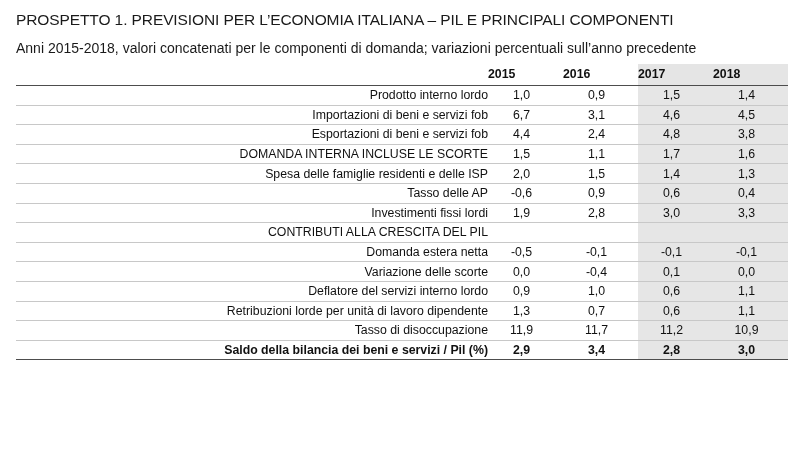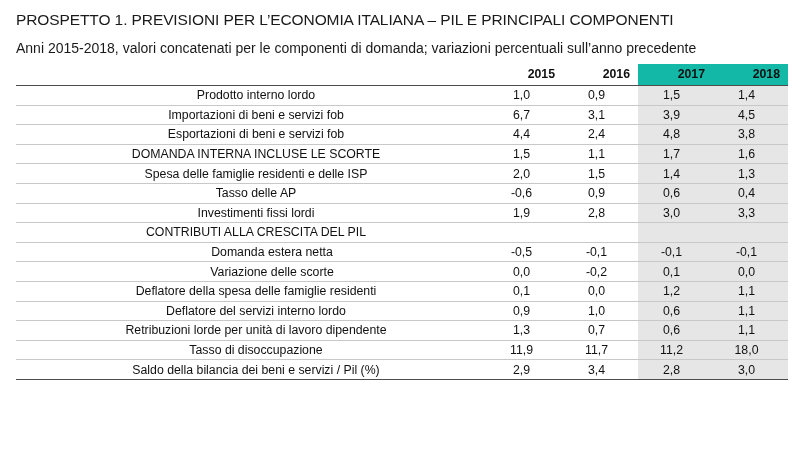--- a/index.html
+++ b/index.html
@@ -39,58 +39,59 @@
     border-collapse: collapse;
     width: 772px;
     table-layout: fixed;
     margin-left: 2px;
   }
   table.prospetto col.c-label { width: 472px; }
   table.prospetto col.c-num { width: 75px; }
   thead th {
     font-size: 12.3px;
     font-weight: bold;
-    text-align: right;
+    text-align: left;
     padding: 3px 8px 4px 0;
     vertical-align: bottom;
     border-bottom: 1.6px solid #4d4d4d;
     color: #111;
   }
   thead th.h-label {
     border-bottom: 1.6px solid #4d4d4d;
   }
   thead th.shaded {
-    background: #14b8a6;
+    background: #e5e5e5;
   }
   tbody td {
     font-size: 12.3px;
     padding: 2.3px 0 2.3px 0;
     border-bottom: 0.8px solid #c8c8c8;
     color: #111;
     line-height: 14px;
     white-space: nowrap;
     overflow: hidden;
     text-overflow: ellipsis;
   }
   tbody td.label {
-    text-align: center;
+    text-align: right;
     padding-left: 8px;
   }
   tbody td.num {
     text-align: center;
     padding-right: 8px;
   }
   tbody td.shaded {
     background: #e6e6e6;
   }
   tbody tr.indent td.label {
     padding-left: 40px;
   }
   tbody tr.last td {
     border-bottom: 1.6px solid #4d4d4d;
+    font-weight: bold;
   }
 </style>
 </head>
 <body>
 
 <div class="page">
 
   <div class="doc-title">PROSPETTO 1. PREVISIONI PER L’ECONOMIA ITALIANA – PIL E PRINCIPALI COMPONENTI</div>
   <div class="doc-subtitle">Anni 2015-2018, valori concatenati per le componenti di domanda; variazioni percentuali sull’anno precedente</div>
 
@@ -116,21 +117,21 @@
           <td class="label">Prodotto interno lordo</td>
           <td class="num">1,0</td>
           <td class="num">0,9</td>
           <td class="num shaded">1,5</td>
           <td class="num shaded">1,4</td>
         </tr>
         <tr>
           <td class="label">Importazioni di beni e servizi fob</td>
           <td class="num">6,7</td>
           <td class="num">3,1</td>
-          <td class="num shaded">3,9</td>
+          <td class="num shaded">4,6</td>
           <td class="num shaded">4,5</td>
         </tr>
         <tr>
           <td class="label">Esportazioni di beni e servizi fob</td>
           <td class="num">4,4</td>
           <td class="num">2,4</td>
           <td class="num shaded">4,8</td>
           <td class="num shaded">3,8</td>
         </tr>
         <tr>
@@ -171,51 +172,44 @@
         <tr class="indent">
           <td class="label">Domanda estera netta</td>
           <td class="num">-0,5</td>
           <td class="num">-0,1</td>
           <td class="num shaded">-0,1</td>
           <td class="num shaded">-0,1</td>
         </tr>
         <tr class="indent">
           <td class="label">Variazione delle scorte</td>
           <td class="num">0,0</td>
-          <td class="num">-0,2</td>
+          <td class="num">-0,4</td>
           <td class="num shaded">0,1</td>
           <td class="num shaded">0,0</td>
-        </tr>
-        <tr>
-          <td class="label">Deflatore della spesa delle famiglie residenti</td>
-          <td class="num">0,1</td>
-          <td class="num">0,0</td>
-          <td class="num shaded">1,2</td>
-          <td class="num shaded">1,1</td>
         </tr>
         <tr>
           <td class="label">Deflatore del servizi interno lordo</td>
           <td class="num">0,9</td>
           <td class="num">1,0</td>
           <td class="num shaded">0,6</td>
           <td class="num shaded">1,1</td>
         </tr>
         <tr>
           <td class="label">Retribuzioni lorde per unità di lavoro dipendente</td>
           <td class="num">1,3</td>
           <td class="num">0,7</td>
           <td class="num shaded">0,6</td>
           <td class="num shaded">1,1</td>
         </tr>
         <tr>
           <td class="label">Tasso di disoccupazione</td>
           <td class="num">11,9</td>
           <td class="num">11,7</td>
           <td class="num shaded">11,2</td>
-          <td class="num shaded">18,0</td>
+          <td class="num shaded">10,9</td>
         </tr>
         <tr class="last">
           <td class="label">Saldo della bilancia dei beni e servizi / Pil (%)</td>
           <td class="num">2,9</td>
           <td class="num">3,4</td>
           <td class="num shaded">2,8</td>
           <td class="num shaded">3,0</td>
         </tr>
       </tbody>
   </table>

